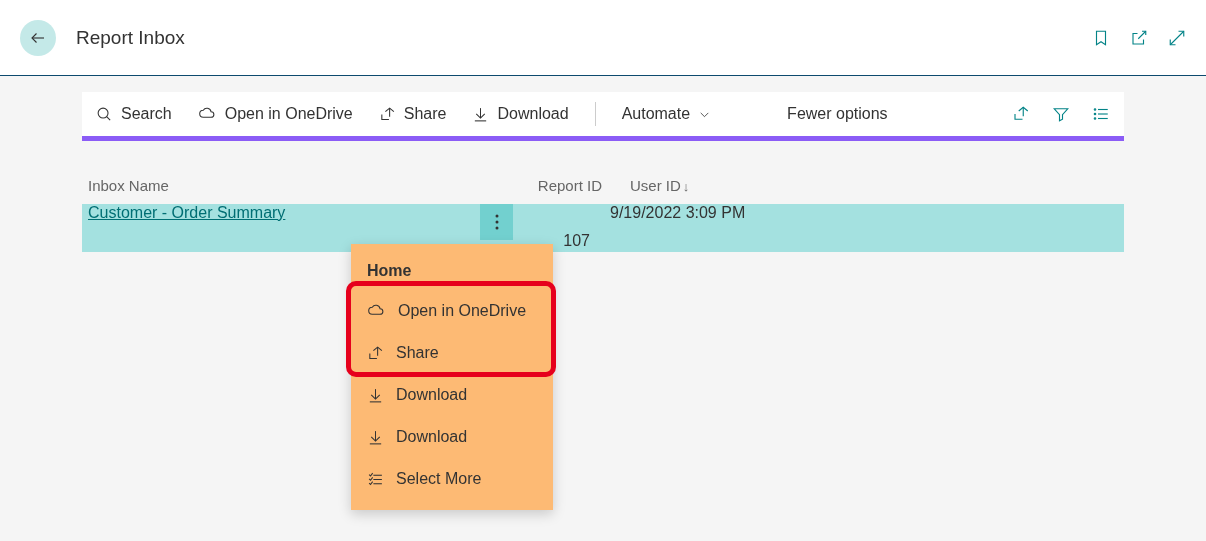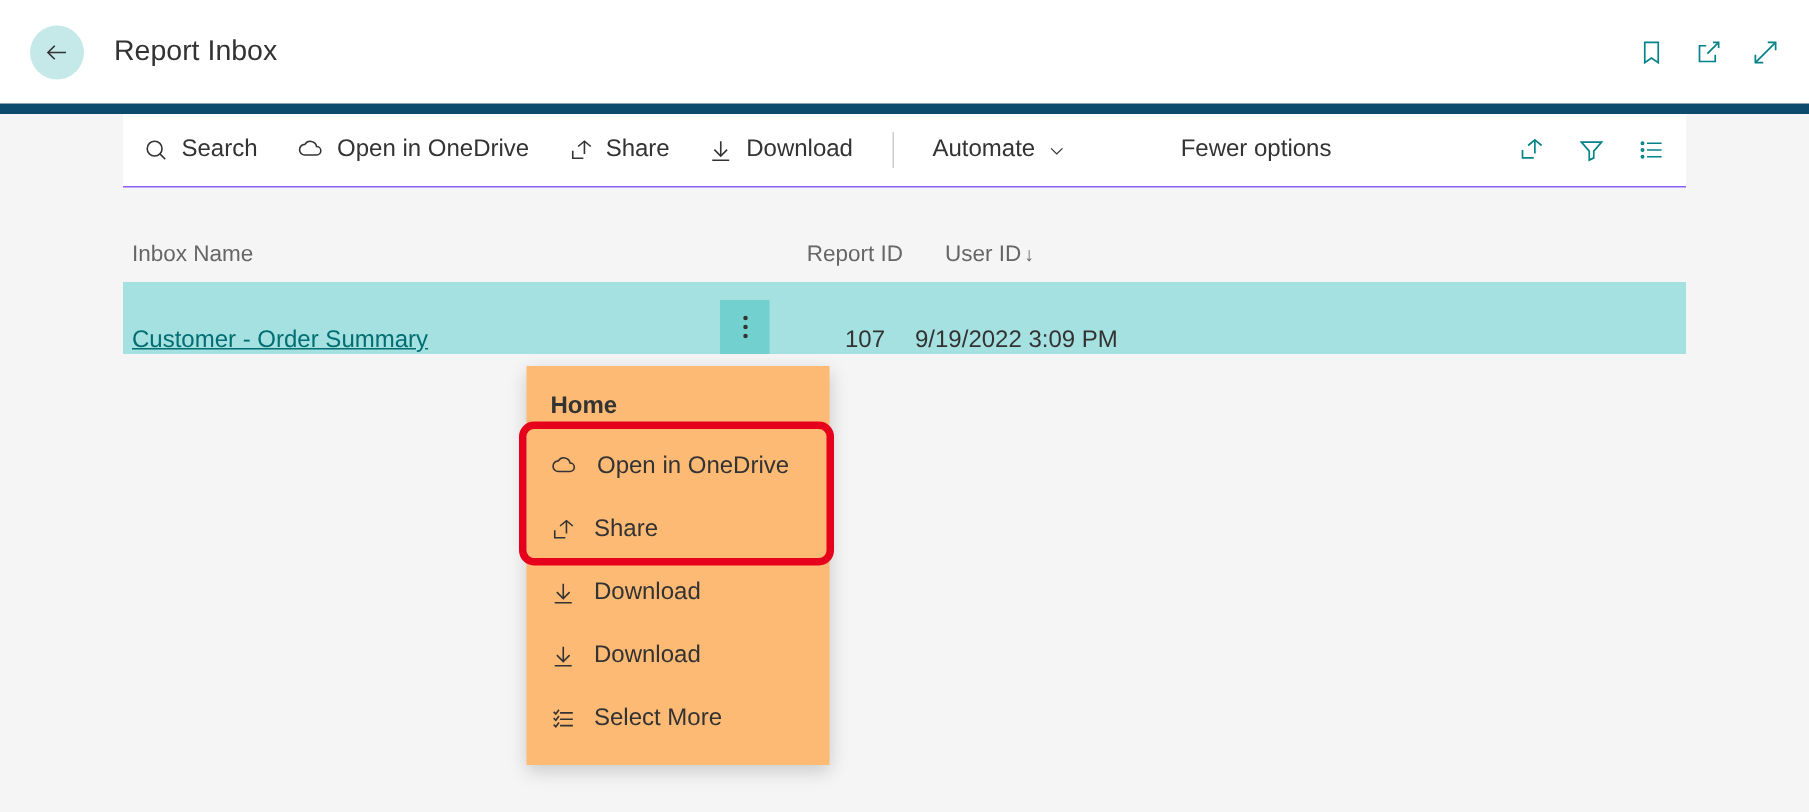--- a/index.html
+++ b/index.html
@@ -13,21 +13,21 @@
       overflow: hidden;
       position: relative;
     }
     .app-header {
       display: flex;
       align-items: center;
       justify-content: space-between;
       background: #fff;
       height: 76px;
       padding: 0 20px;
-      border-bottom: 7px solid #0c4a6e;
+      border-bottom: 1px solid #0c4a6e;
     }
     .header-left {
       display: flex;
       align-items: center;
       gap: 20px;
     }
     .back-btn {
       width: 36px;
       height: 36px;
       border-radius: 50%;
@@ -49,23 +49,23 @@
     .header-icon {
       color: #038387;
       cursor: pointer;
       display: flex;
     }
     .toolbar {
       display: flex;
       align-items: center;
       background: #fff;
       height: 49px;
-      margin: 0 82px;
+      margin: 16px 82px;
       padding: 0 14px;
-      border-bottom: 1px solid #8b5cf6;
+      border-bottom: 5px solid #8b5cf6;
       justify-content: space-between;
       text-align: center;
     }
     .toolbar-left {
       display: flex;
       align-items: center;
       gap: 26px;
     }
     .toolbar-item {
       display: flex;
@@ -97,21 +97,21 @@
       color: #666;
       font-size: 15px;
     }
     .col-name { width: 437px; padding-left: 0; }
     .col-id   { width: 77px; text-align: right; }
     .col-date { width: 193px; padding-left: 20px; }
     .col-user { width: 80px; padding-left: 4px; margin-left: 24px; }
     .sort-arrow { font-size: 13px; margin-left: 2px; }
     .table-row {
       display: flex;
-      align-items: flex-end;
+      align-items: flex-start;
       background: #a4e1e0;
       height: 48px;
       position: relative;
     }
     .cell-name {
       width: 343px;
       padding-left: 6px;
     }
     .cell-name a {
       color: #006e73;

